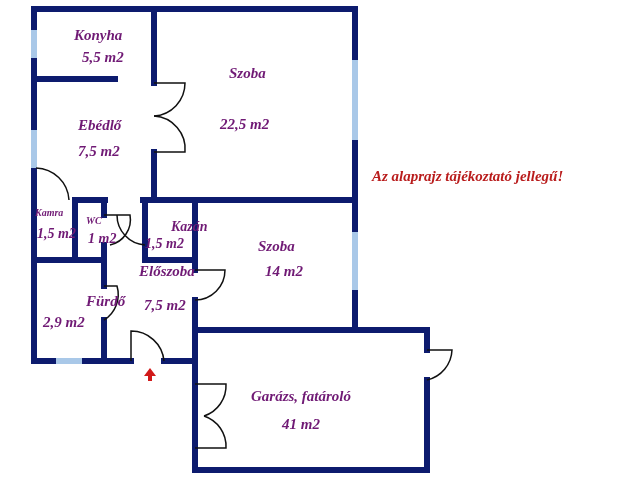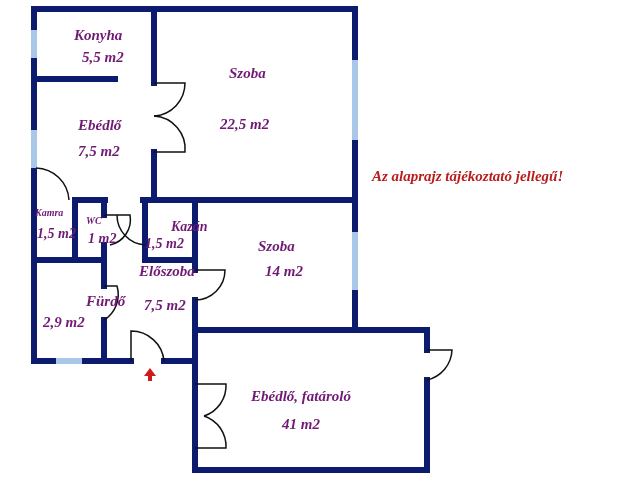--- a/index.html
+++ b/index.html
@@ -167,19 +167,19 @@
 </div>
 
 <div class="label" style="left:46px;top:294px;margin-left:40px;">
   <span>Fürdő</span>
 </div>
 <div class="label" style="left:43px;top:315px;">
   <span>2,9 m2</span>
 </div>
 
 <div class="label" style="left:251px;top:389px;">
-  <span>Ebédlő, fatároló</span>
+  <span>Garázs, fatároló</span>
 </div>
 <div class="label" style="left:282px;top:417px;font-family:Liberation Serif, serif;">
   <span>41 m2</span>
 </div>
 
 <div class="note">Az alaprajz tájékoztató jellegű!</div>
 
 </body></html>

